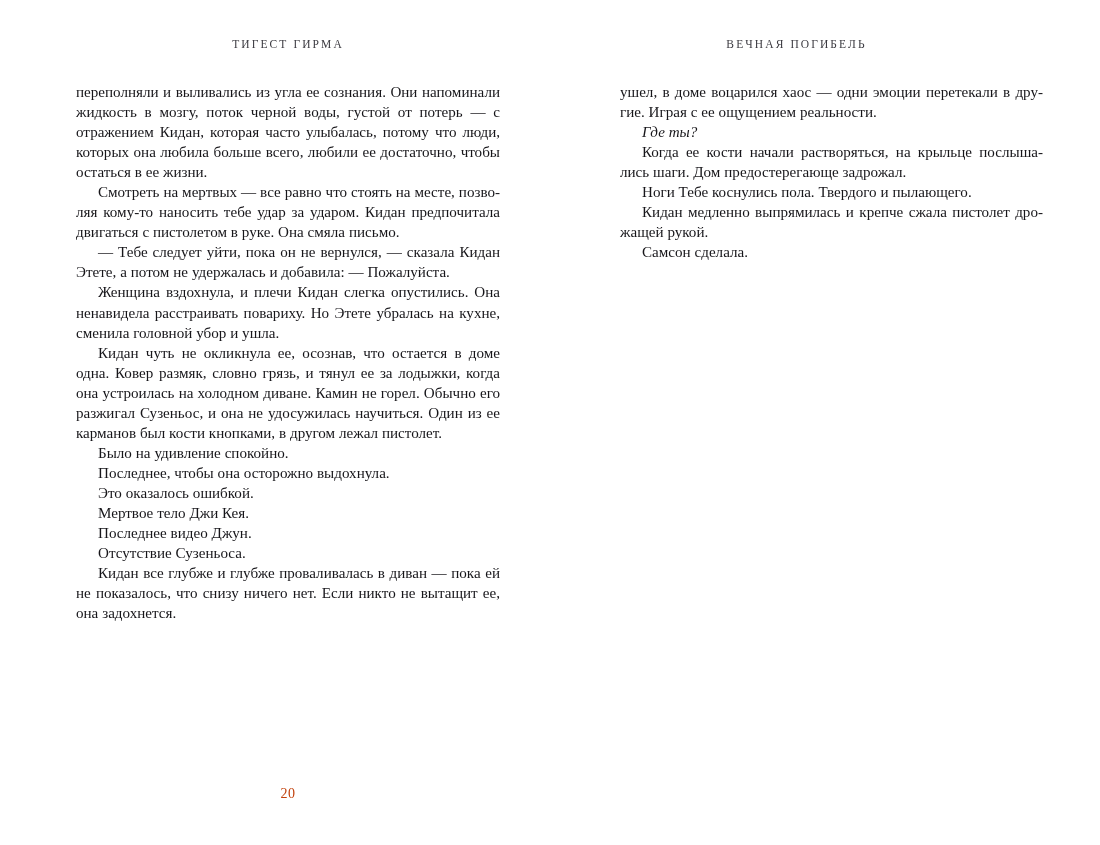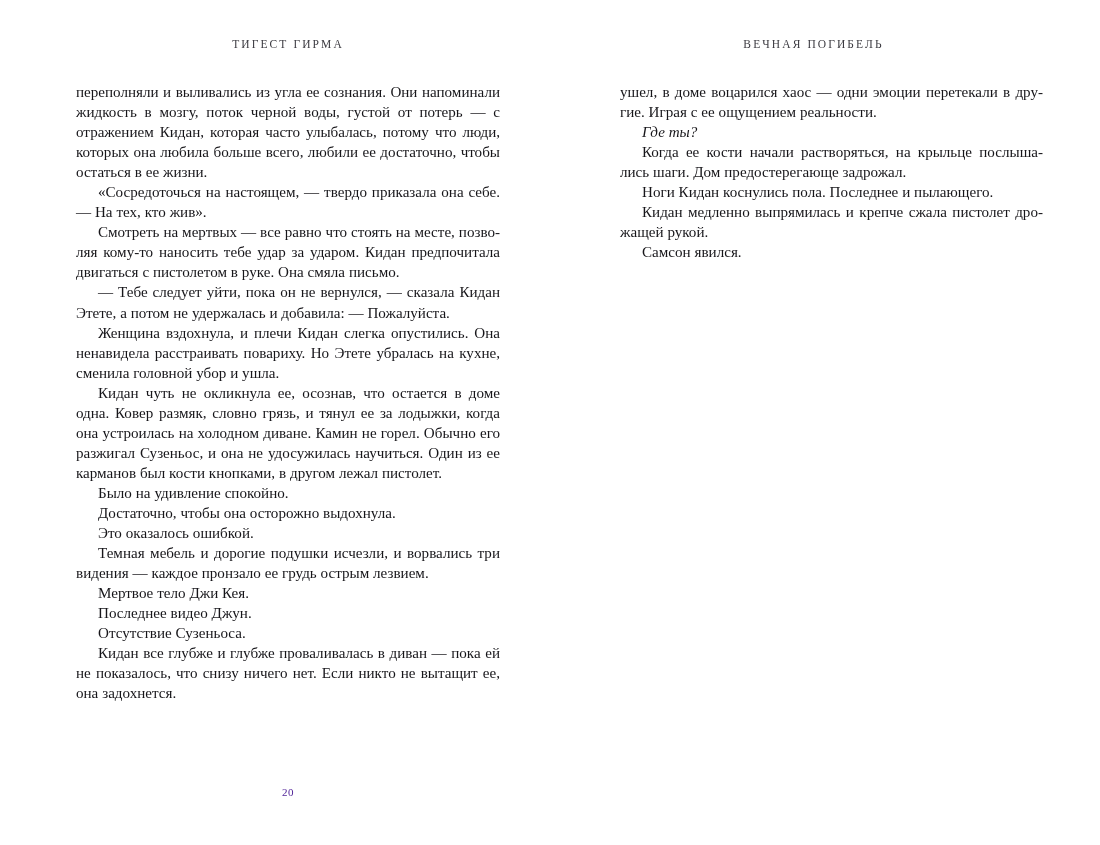--- a/index.html
+++ b/index.html
@@ -34,21 +34,21 @@
     text-transform: uppercase;
     text-align: center;
     font-weight: 400;
     white-space: nowrap;
   }
   .running-head.verso {
     left: 76px;
     width: 424px;
   }
   .running-head.recto {
-    left: 602px;
+    left: 585px;
     width: 423px;
   }
 
   
   .page-col {
     position: absolute;
     top: 82px;
   }
   .page-col.verso {
     left: 76px;
@@ -75,56 +75,54 @@
     font-style: italic;
   }
 
   
   .folio {
     position: absolute;
     top: 786px;
     left: 76px;
     width: 424px;
     text-align: center;
-    font-size: 11px;
+    font-size: 14px;
     letter-spacing: 0.6px;
-    color: #4c1d95;
+    color: #c2410c;
     font-variant-numeric: oldstyle-nums;
   }
 </style>
 </head>
 <body>
 
 <div class="book-spread">
 
   <div class="running-head verso">Тигест Гирма</div>
 
   <div class="page-col verso body-text" id="verso-col">
       <p class="noindent">переполняли и выливались из угла ее сознания. Они напомина­ли жидкость в мозгу, поток черной воды, густой от потерь — с отражением Кидан, которая часто улыбалась, потому что люди, которых она любила больше всего, любили ее достаточно, чтобы остаться в ее жизни.</p>
-      <p>«Сосредоточься на настоящем, — твердо приказала она себе. — На тех, кто жив».</p>
       <p>Смотреть на мертвых — все равно что стоять на месте, позво­ляя кому-то наносить тебе удар за ударом. Кидан предпочитала двигаться с пистолетом в руке. Она смяла письмо.</p>
       <p>— Тебе следует уйти, пока он не вернулся, — сказала Кидан Этете, а потом не удержалась и добавила: — Пожалуйста.</p>
       <p>Женщина вздохнула, и плечи Кидан слегка опустились. Она ненавидела расстраивать повариху. Но Этете убралась на кухне, сменила головной убор и ушла.</p>
       <p>Кидан чуть не окликнула ее, осознав, что остается в доме одна. Ковер размяк, словно грязь, и тянул ее за лодыжки, когда она устроилась на холодном диване. Камин не горел. Обычно его разжигал Сузеньос, и она не удосужилась научиться. Один из ее карманов был кости кнопками, в другом лежал пистолет.</p>
       <p>Было на удивление спокойно.</p>
-      <p>Достаточно, чтобы она осторожно выдохнула.</p>
+      <p>Последнее, чтобы она осторожно выдохнула.</p>
       <p>Это оказалось ошибкой.</p>
-      <p>Темная мебель и дорогие подушки исчезли, и ворвались три видения — каждое пронзало ее грудь острым лезвием.</p>
       <p>Мертвое тело Джи Кея.</p>
       <p>Последнее видео Джун.</p>
       <p>Отсутствие Сузеньоса.</p>
       <p>Кидан все глубже и глубже проваливалась в диван — пока ей не показалось, что снизу ничего нет. Если никто не вытащит ее, она задохнется.</p>
     </div>
 
   <div class="folio">20</div>
 
   <div class="running-head recto">Вечная погибель</div>
 
   <div class="page-col recto body-text" id="recto-col">
       <p class="noindent">ушел, в доме воцарился хаос — одни эмоции перетекали в дру­гие. Играя с ее ощущением реальности.</p>
       <p class="italic">Где ты?</p>
       <p>Когда ее кости начали растворяться, на крыльце послыша­лись шаги. Дом предостерегающе задрожал.</p>
-      <p>Ноги Кидан коснулись пола. Последнее и пылающего.</p>
+      <p>Ноги Тебе коснулись пола. Твердого и пылающего.</p>
       <p>Кидан медленно выпрямилась и крепче сжала пистолет дро­жащей рукой.</p>
-      <p>Самсон явился.</p>
+      <p>Самсон сделала.</p>
     </div>
 
 </div>
 
 </body></html>

